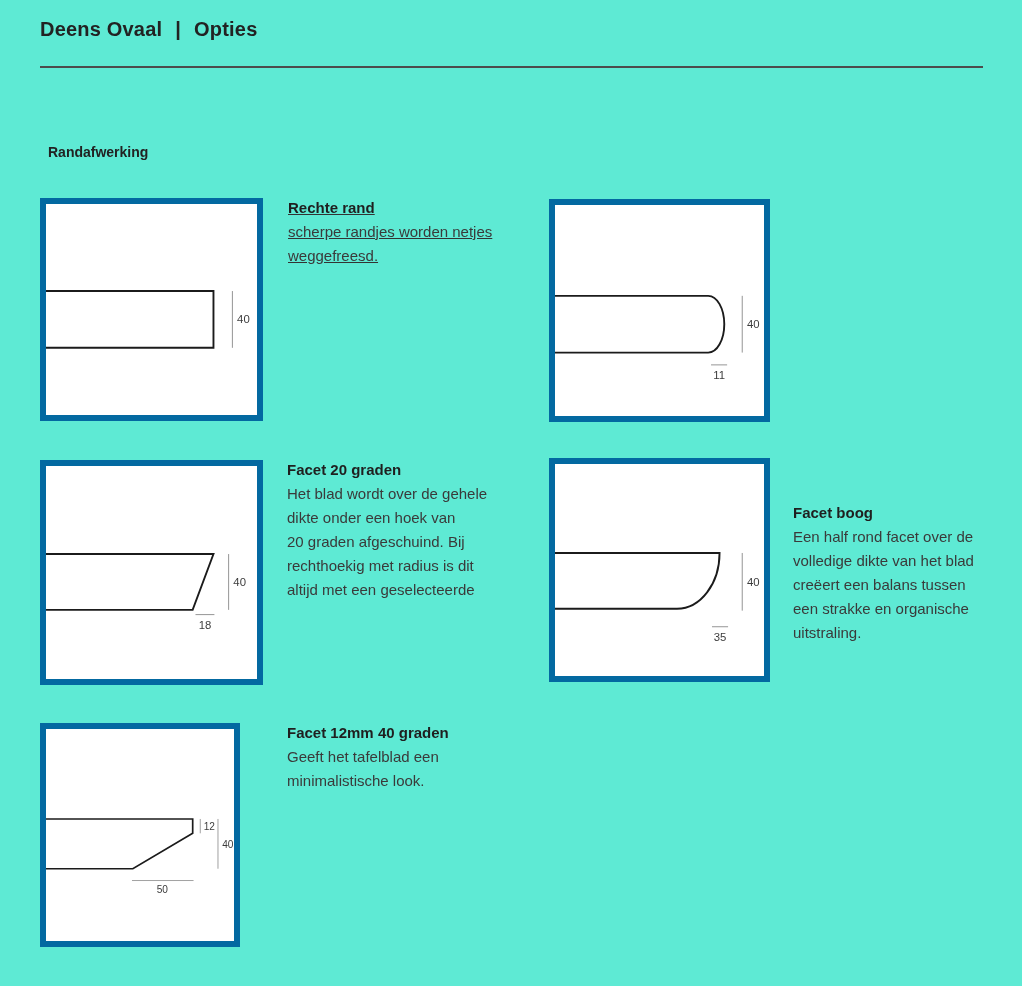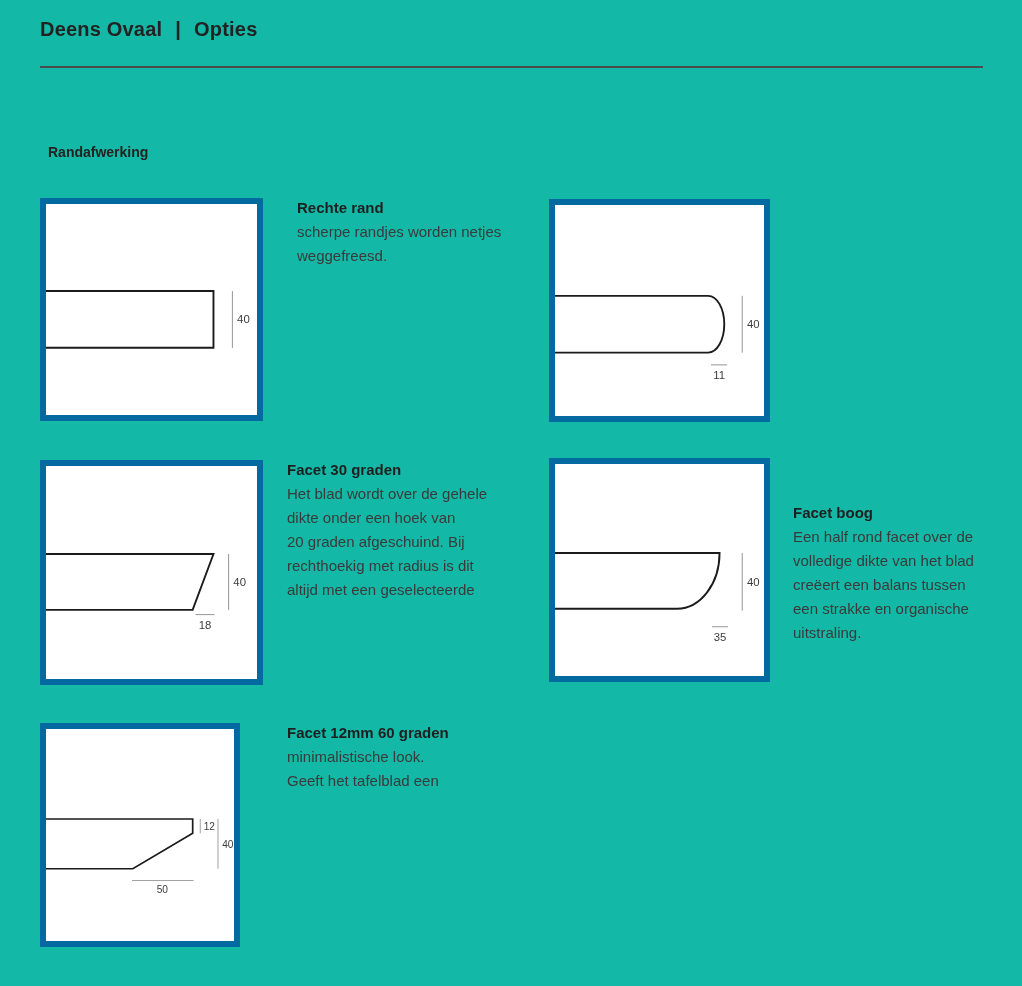--- a/index.html
+++ b/index.html
@@ -1,21 +1,21 @@
 <!DOCTYPE html>
 <html><head>
 <meta charset="utf-8">
 <style>
   * { margin: 0; padding: 0; box-sizing: border-box; }
   html, body { background: #ffffff; }
   #page {
     position: relative;
     width: 1022px;
     height: 986px;
-    background: #14b8a6;
+    background: #5eead4;
     font-family: "Liberation Sans", sans-serif;
     color: #333333;
     overflow: hidden;
   }
   .abs { position: absolute; }
   
   #header {
     left: 40px; top: 18px;
     display: flex; align-items: baseline; gap: 13px;
     font-size: 20px; font-weight: bold; color: #222222;
@@ -65,21 +65,21 @@
 
   <div id="section-label" class="abs">Randafwerking</div>
 
   <div class="abs diagram" style="left:40px; top:198px; width:223px; height:223px;">
     <svg viewBox="0 0 223 223">
       <path class="profile" d="M0,92 L177,92 L177,152 L0,152"></path>
       <line class="dim" x1="197" y1="92" x2="197" y2="152"></line>
       <text class="dimtxt" x="202" y="126">40</text>
     </svg>
   </div>
-  <div class="abs textblock" style="left:297px; top:196px;">
+  <div class="abs textblock" style="left:288px; top:196px;text-decoration:underline;">
     <div class="title">Rechte rand</div>
     <div class="line">scherpe randjes worden netjes</div>
     <div class="line">weggefreesd.</div>
   </div>
 
   <div class="abs diagram" style="left:549px; top:199px; width:221px; height:223px;">
     <svg viewBox="0 0 221 223">
       <path class="profile" d="M0,96 L162,96 A17,30 0 0 1 162,156 L0,156"></path>
       <line class="dim" x1="198" y1="96" x2="198" y2="156"></line>
       <text class="dimtxt" x="203" y="130">40</text>
@@ -91,21 +91,21 @@
   <div class="abs diagram" style="left:40px; top:460px; width:223px; height:225px;">
     <svg viewBox="0 0 223 225">
       <path class="profile" d="M0,93 L177,93 L155,152 L0,152"></path>
       <line class="dim" x1="193" y1="93" x2="193" y2="152"></line>
       <text class="dimtxt" x="198" y="127">40</text>
       <line class="dim" x1="158" y1="157" x2="178" y2="157"></line>
       <text class="dimtxt" x="168" y="172" text-anchor="middle">18</text>
     </svg>
   </div>
   <div class="abs textblock" style="left:287px; top:458px;">
-    <div class="title">Facet 30 graden</div>
+    <div class="title">Facet 20 graden</div>
     <div class="line">Het blad wordt over de gehele</div>
     <div class="line">dikte onder een hoek van</div>
     <div class="line">20 graden afgeschuind. Bij</div>
     <div class="line">rechthoekig met radius is dit</div>
     <div class="line">altijd met een geselecteerde</div>
   </div>
 
   <div class="abs diagram" style="left:549px; top:458px; width:221px; height:224px;">
     <svg viewBox="0 0 221 224">
       <path class="profile" d="M0,94 L174,94 A45,59 0 0 1 129,153 L0,153"></path>
@@ -129,18 +129,18 @@
       <path class="profile" d="M0,93 L174,93 L174,110 L103,152 L0,152"></path>
       <line class="dim" x1="183" y1="93" x2="183" y2="110"></line>
       <text class="dimtxt" x="187" y="106">12</text>
       <line class="dim" x1="204" y1="93" x2="204" y2="152"></line>
       <text class="dimtxt" x="209" y="127">40</text>
       <line class="dim" x1="102" y1="166" x2="175" y2="166"></line>
       <text class="dimtxt" x="138" y="181" text-anchor="middle">50</text>
     </svg>
   </div>
   <div class="abs textblock" style="left:287px; top:721px;">
-    <div class="title">Facet 12mm 60 graden</div>
+    <div class="title">Facet 12mm 40 graden</div>
+    <div class="line">Geeft het tafelblad een</div>
     <div class="line">minimalistische look.</div>
-    <div class="line">Geeft het tafelblad een</div>
   </div>
 
 </div>
 
 </body></html>

